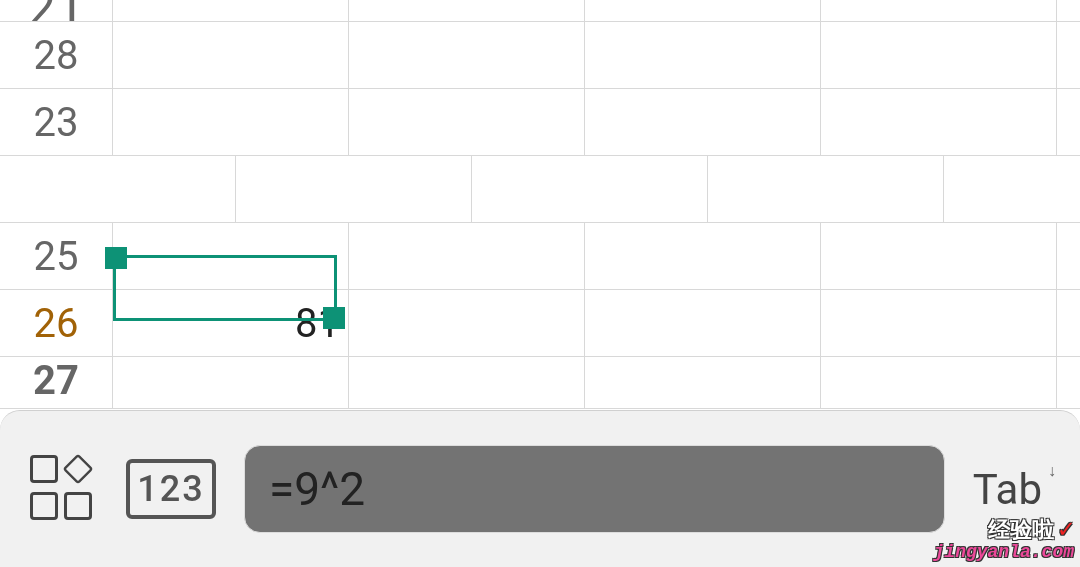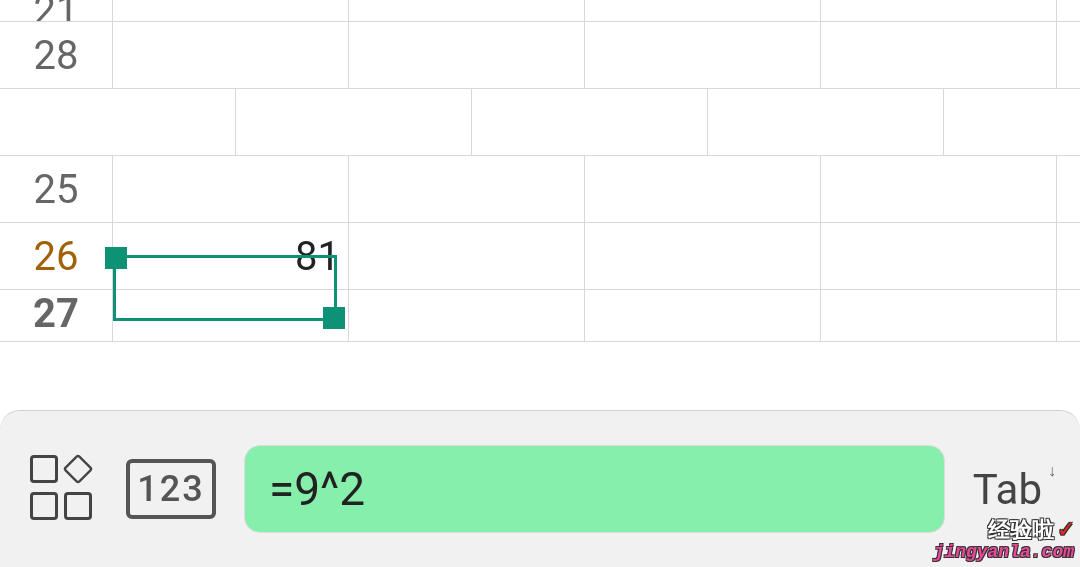--- a/index.html
+++ b/index.html
@@ -41,21 +41,21 @@
       color: #666;
       border-right: 1px solid #d8d8d8;
       background: #fff;
     }
     .row-header.active {
       color: #a16207;
     }
     .partial-top .row-header {
       align-items: flex-end;
       padding-bottom: 2px;
-      font-size: 40px;
+      font-size: 51px;
       line-height: 0.4;
       overflow: hidden;
     }
     .partial-bottom .row-header {
       align-items: flex-start;
       overflow: hidden;
       font-weight: bold;
     }
     .cell {
       border-right: 1px solid #d8d8d8;
@@ -148,21 +148,21 @@
       align-items: center;
       justify-content: center;
       font-size: 36px;
       font-weight: 500;
       color: #555;
       letter-spacing: 2px;
     }
     .formula-input {
       flex: 1;
       height: 88px;
-      background: #86efac;
+      background: #737373;
       border: 1px solid #ddd;
       border-radius: 16px;
       padding: 0 24px;
       display: flex;
       align-items: center;
       font-size: 46px;
       color: #222;
     }
     .tab-key {
       font-size: 42px;
@@ -211,20 +211,27 @@
 <div class="spreadsheet-area">
   <div class="grid-row partial-top">
     <div class="row-header">21</div>
     <div class="cell col-a"></div>
     <div class="cell col-b"></div>
     <div class="cell col-c"></div>
     <div class="cell col-d"></div>
   </div>
   <div class="grid-row">
     <div class="row-header">28</div>
+    <div class="cell col-a"></div>
+    <div class="cell col-b"></div>
+    <div class="cell col-c"></div>
+    <div class="cell col-d"></div>
+  </div>
+  <div class="grid-row">
+    <div class="row-header">23</div>
     <div class="cell col-a"></div>
     <div class="cell col-b"></div>
     <div class="cell col-c"></div>
     <div class="cell col-d"></div>
   </div>
   <div class="grid-row">
     <div class="cell col-a"></div>
     <div class="cell col-b"></div>
     <div class="cell col-c"></div>
     <div class="cell col-d"></div>

